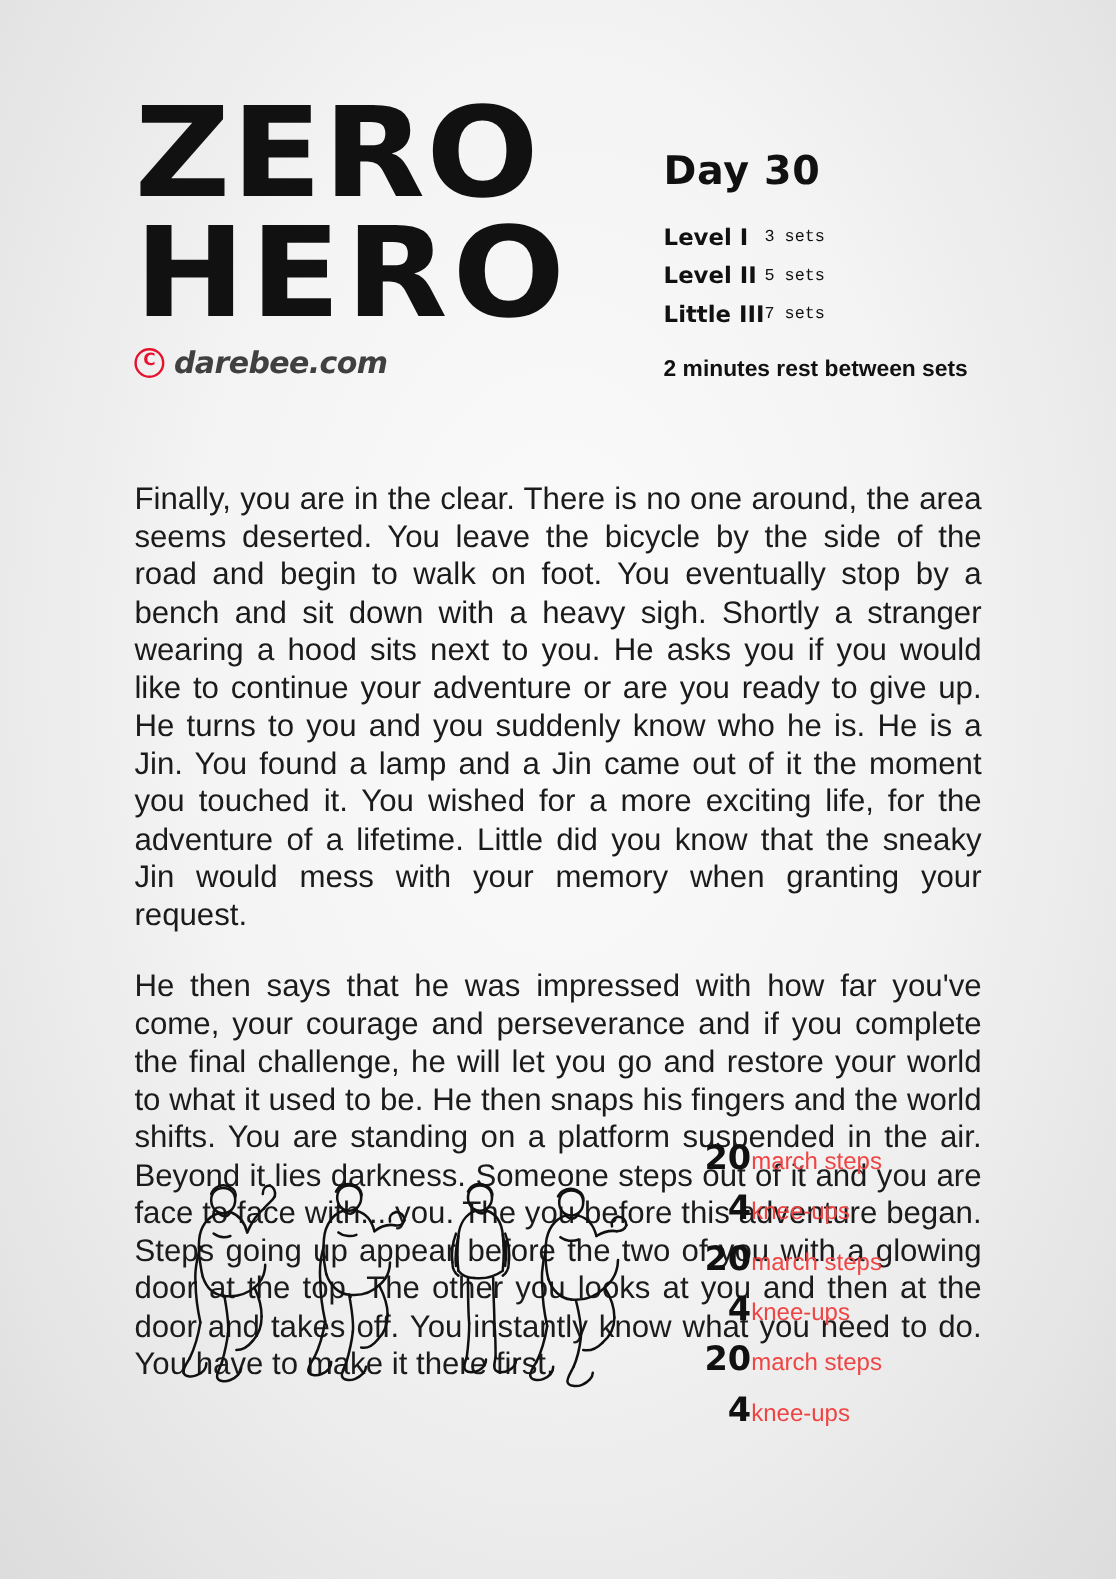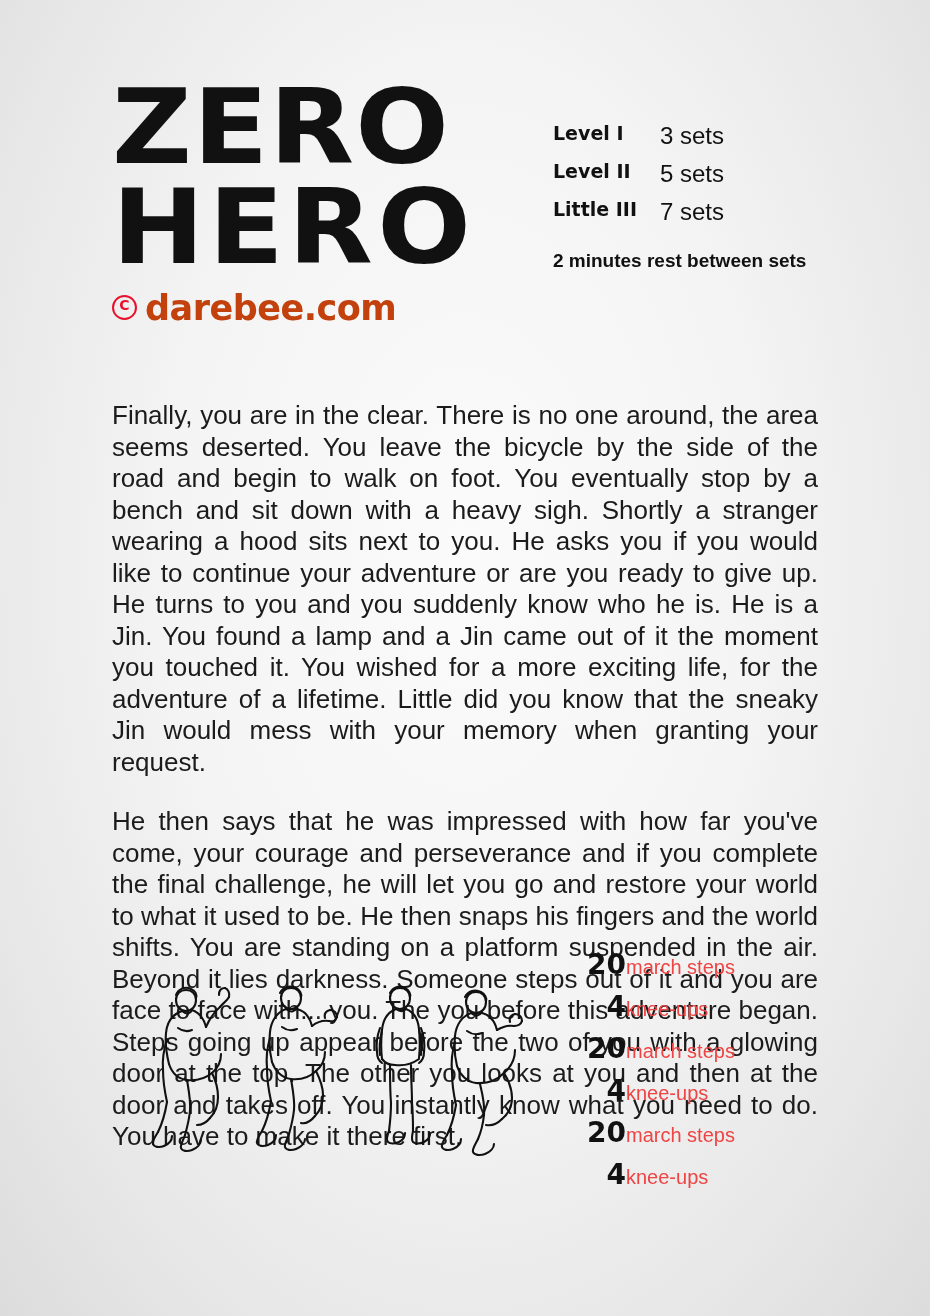--- a/index.html
+++ b/index.html
@@ -67,57 +67,57 @@
     border: 2.5px solid #e8112d;
     border-radius: 50%;
     color: #e8112d;
     font-size: 14px;
     font-weight: bold;
     line-height: 17px;
     text-align: center;
     font-family: "DejaVu Sans", sans-serif;
   }
   .site {
-    color: #c2410c;
-    font-family: "DejaVu Sans", sans-serif;
-    font-weight: bold;
-    font-size: 35px;
+    color: #404040;
+    font-family: "DejaVu Sans", sans-serif;
+    font-weight: bold;
+    font-size: 25px;
     letter-spacing: -0.5px;
+    font-style: italic;
   }
 
   .daybox {
     position: absolute;
     left: 553px;
     top: 44px;
     width: 330px;
   }
   .day-title {
     font-family: "DejaVu Sans", sans-serif;
     font-weight: bold;
     font-size: 33px;
     letter-spacing: 0.5px;
     color: #111;
     margin-bottom: 26px;
   }
   .level-row {
     display: flex;
-    align-items: flex-start;
+    align-items: center;
     margin-bottom: 10px;
-    gap: 23px;
   }
   .level-name {
     font-family: "DejaVu Sans", sans-serif;
     font-weight: bold;
     font-size: 19px;
     width: 84px;
     color: #111;
   }
   .level-sets {
-    font-family: Liberation Sans, sans-serif;
-    font-size: 24px;
+    font-family: Liberation Mono, monospace;
+    font-size: 14px;
     color: #111;
   }
   .rest-note {
     margin-top: 24px;
     font-size: 19px;
     color: #111;
     font-weight: bold;
   }
 
   
@@ -192,20 +192,21 @@
         <span class="l1">ZERO</span>
         <span class="l2">HERO</span>
       </div>
       <div class="copyright-line">
         <span class="c-mark">C</span>
         <span class="site">darebee.com</span>
       </div>
     </div>
 
     <div class="daybox">
+      <div class="day-title">Day 30</div>
 
       <div class="level-row">
         <span class="level-name">Level I</span>
         <span class="level-sets">3 sets</span>
       </div>
       <div class="level-row">
         <span class="level-name">Level II</span>
         <span class="level-sets">5 sets</span>
       </div>
       <div class="level-row">

